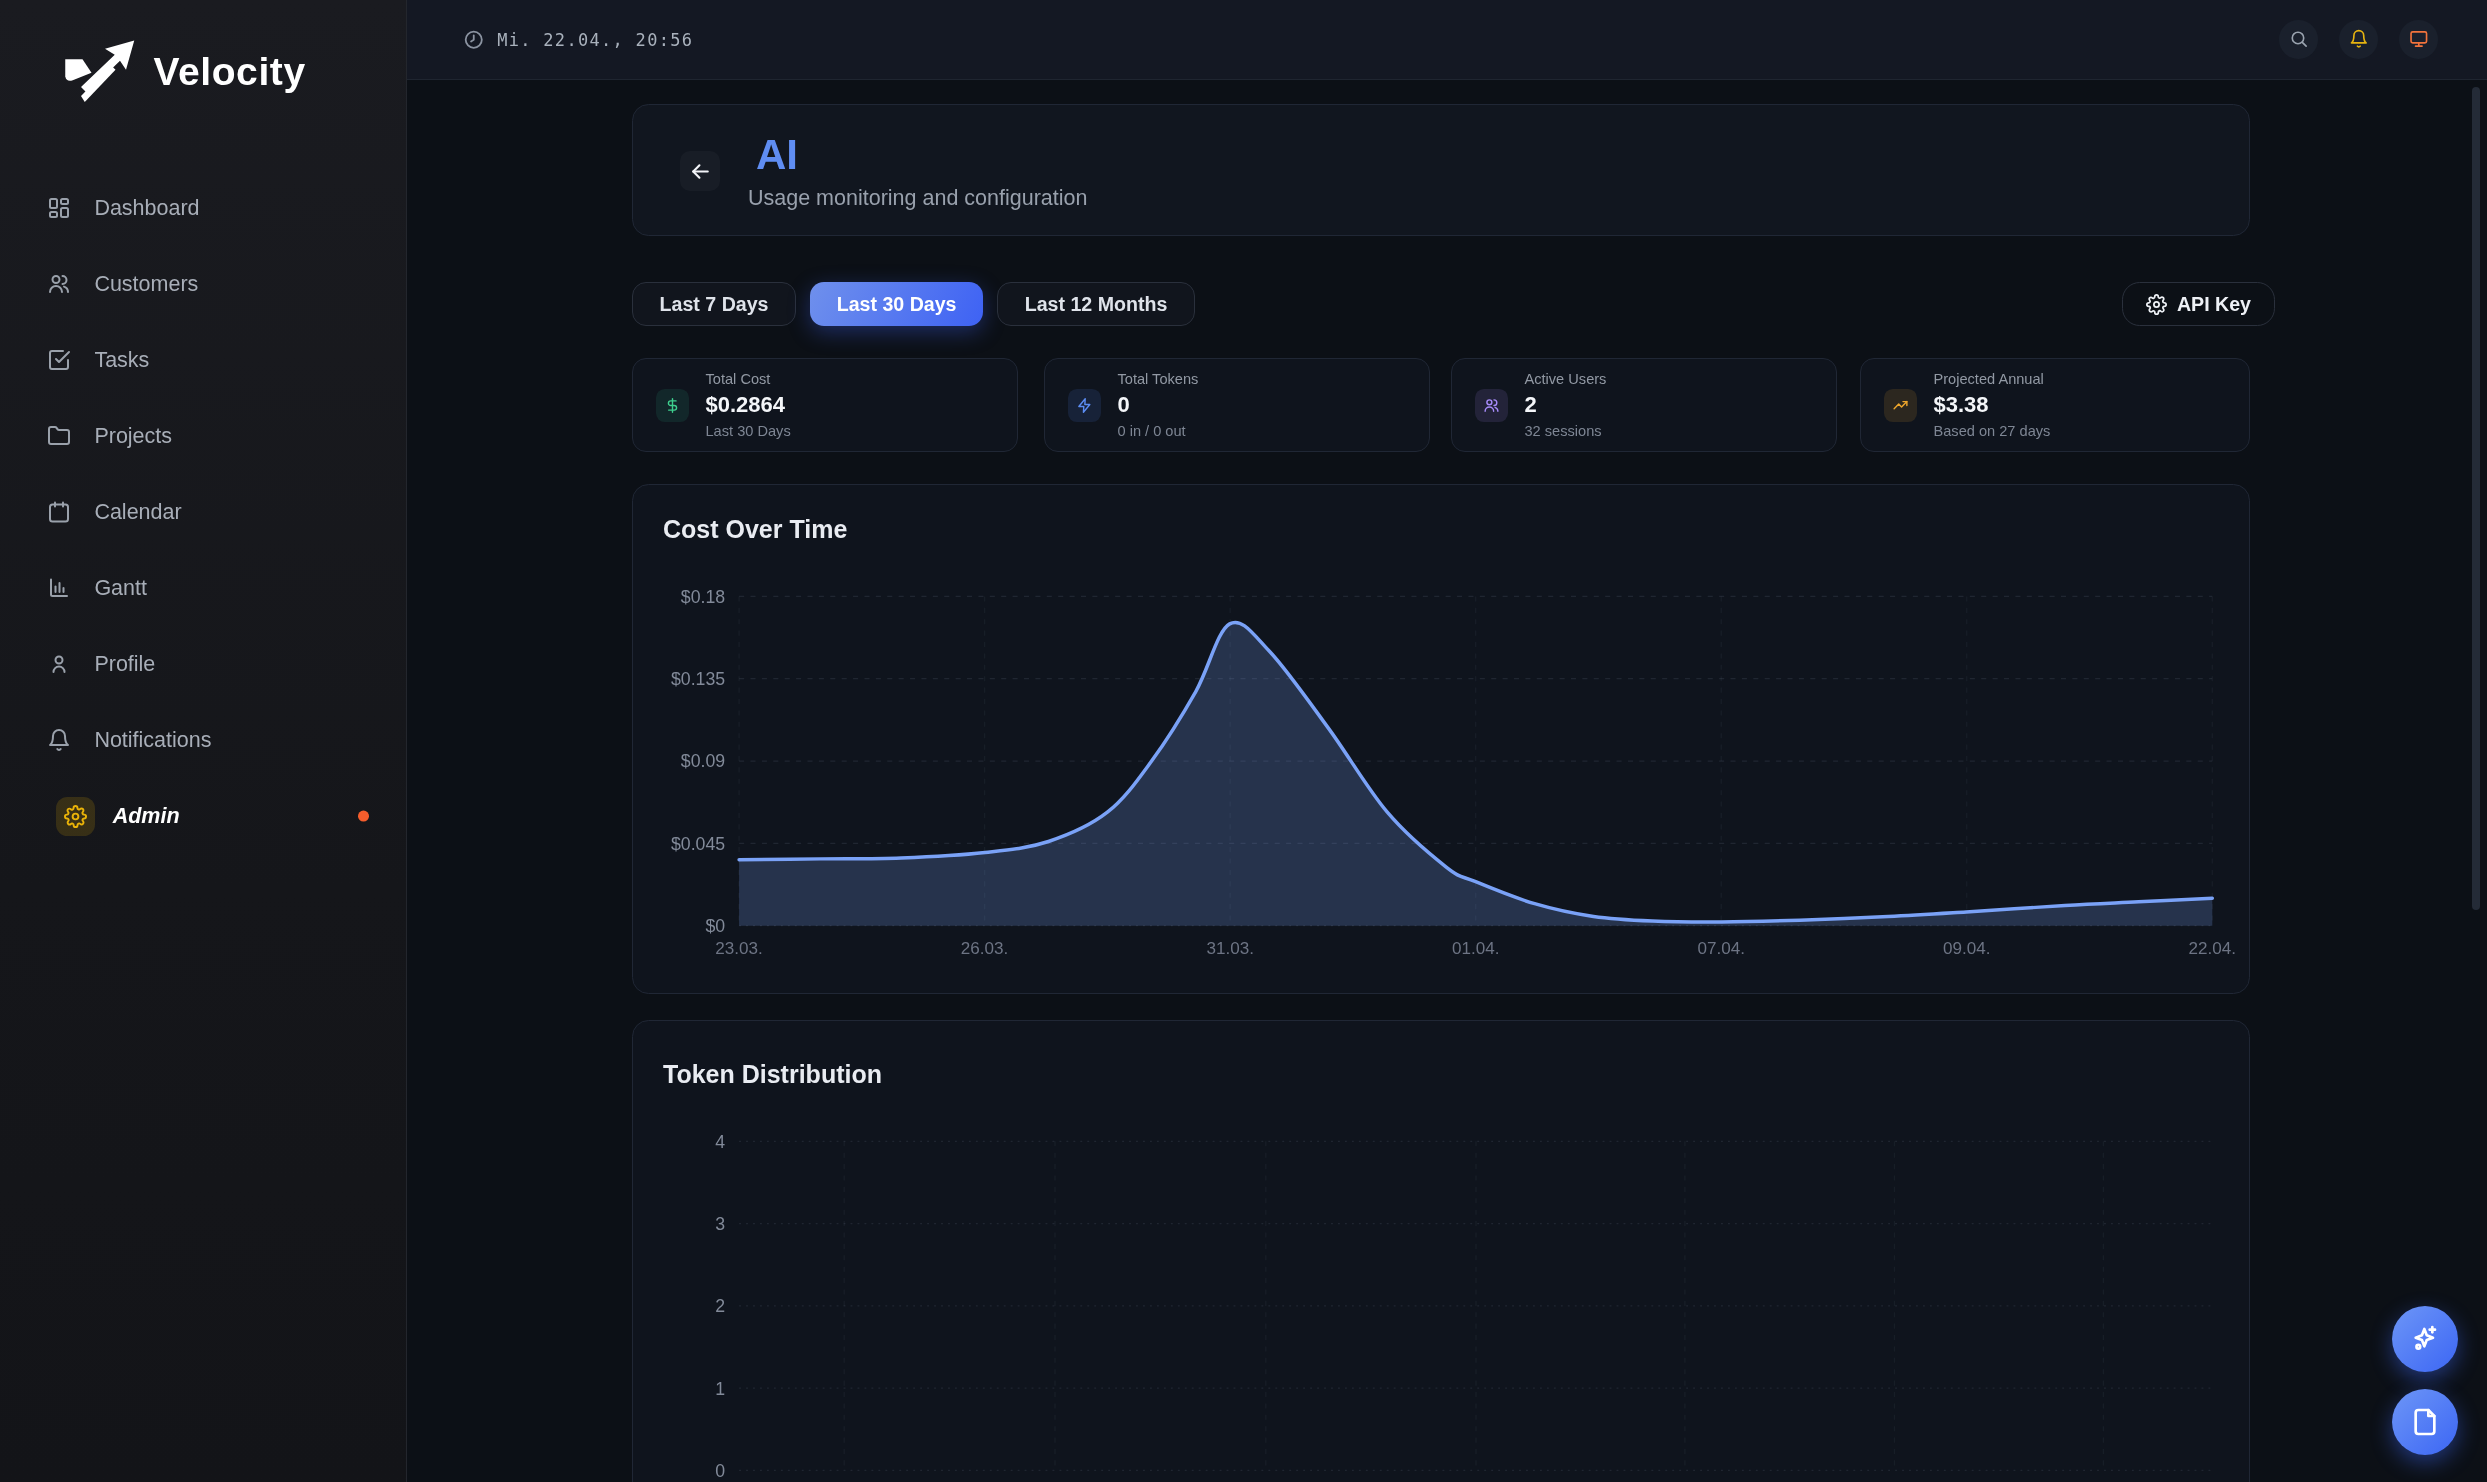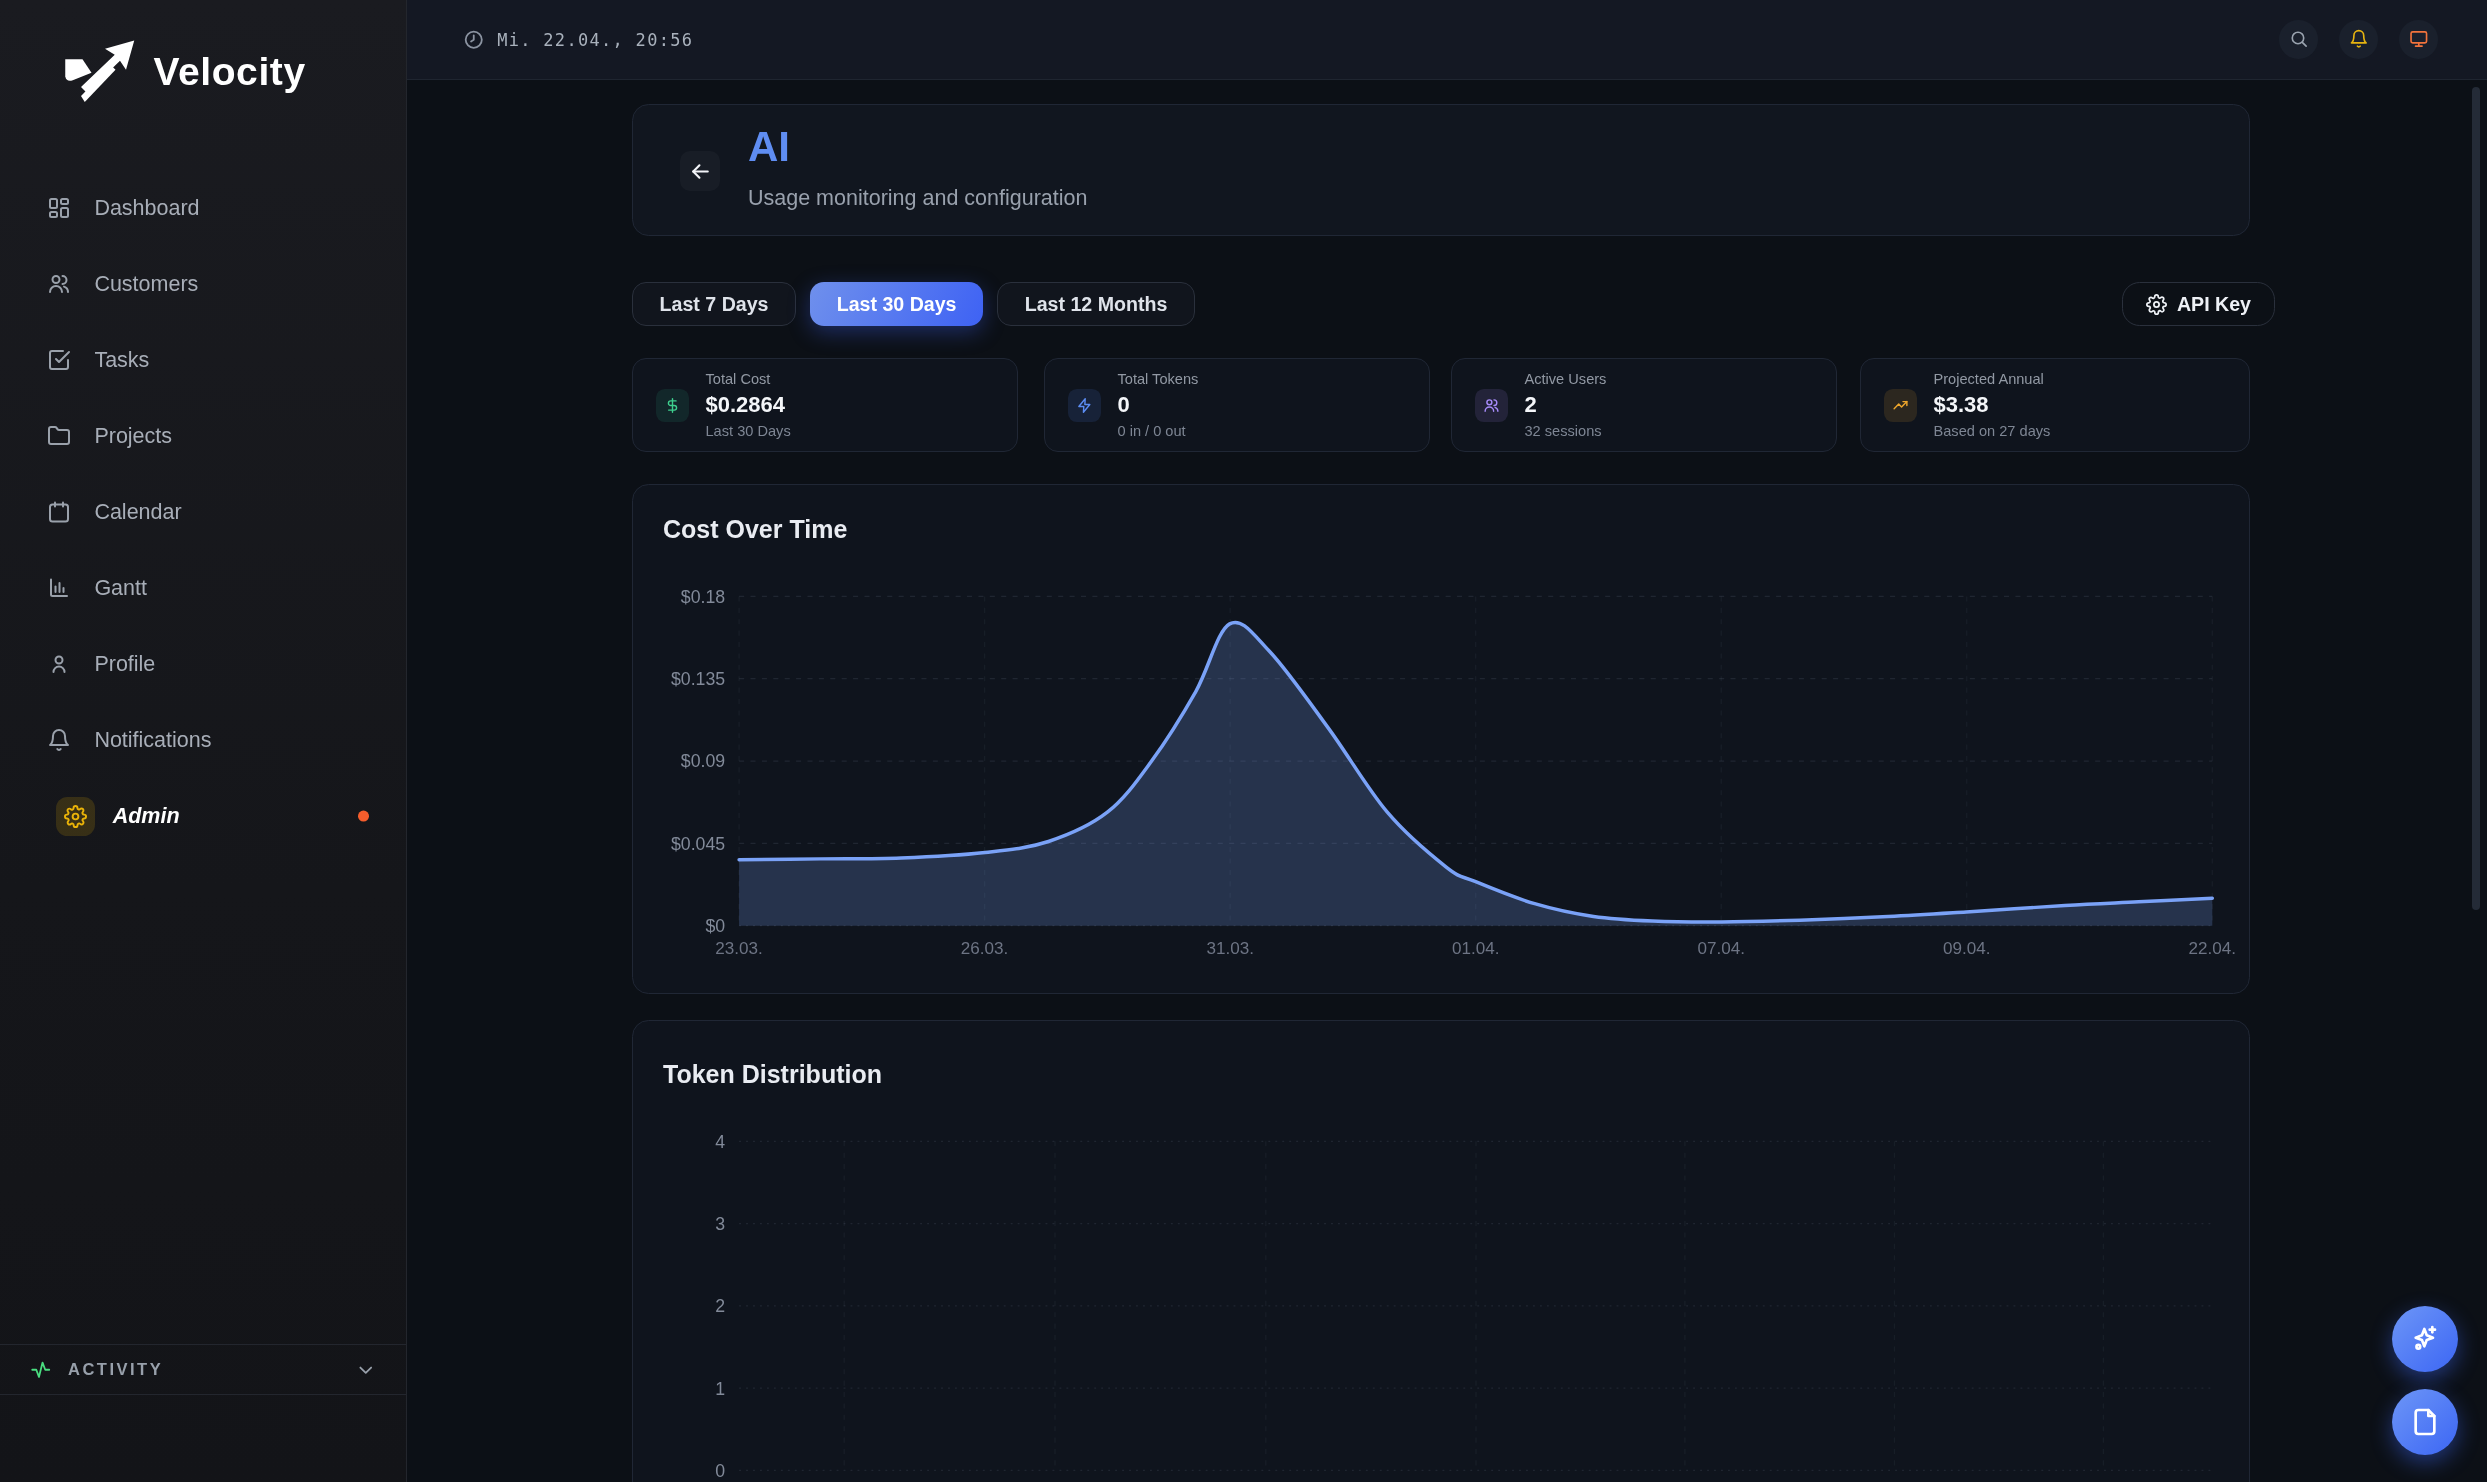--- a/index.html
+++ b/index.html
@@ -176,29 +176,20 @@
         <svg class="ic" viewBox="0 0 24 24">
             <circle cx="12" cy="12" r="3"></circle>
             <path d="M19.4 15a1.65 1.65 0 0 0 .33 1.82l.06.06a2 2 0 1 1-2.83 2.83l-.06-.06a1.65 1.65 0 0 0-1.82-.33 1.65 1.65 0 0 0-1 1.51V21a2 2 0 1 1-4 0v-.09a1.65 1.65 0 0 0-1-1.51 1.65 1.65 0 0 0-1.82.33l-.06.06a2 2 0 1 1-2.83-2.83l.06-.06a1.65 1.65 0 0 0 .33-1.82 1.65 1.65 0 0 0-1.51-1H3a2 2 0 1 1 0-4h.09a1.65 1.65 0 0 0 1.51-1 1.65 1.65 0 0 0-.33-1.82l-.06-.06a2 2 0 1 1 2.83-2.83l.06.06a1.65 1.65 0 0 0 1.82.33H9a1.65 1.65 0 0 0 1-1.51V3a2 2 0 1 1 4 0v.09a1.65 1.65 0 0 0 1 1.51 1.65 1.65 0 0 0 1.82-.33l.06-.06a2 2 0 1 1 2.83 2.83l-.06.06a1.65 1.65 0 0 0-.33 1.82V9a1.65 1.65 0 0 0 1.51 1H21a2 2 0 1 1 0 4h-.09a1.65 1.65 0 0 0-1.51 1Z"></path>
           </svg>
       </span>
       <span class="nlabel">Admin</span>
       <span class="notif-dot"></span>
     </div>
   </div>
 
-  <div class="activity-bar">
-    <svg class="ic" viewBox="0 0 24 24" style="width:21.5px;height:21.5px;color:#4ade80;">
-        <polyline points="2.5 12 7 12 10 20 14 4 17 12 21.5 12"></polyline>
-      </svg>
-    <span class="alabel">ACTIVITY</span>
-    <svg class="ic" viewBox="0 0 24 24" style="width:21.5px;height:21.5px;color:#98a0ab;">
-        <polyline points="6 9.5 12 15.5 18 9.5"></polyline>
-      </svg>
-  </div>
 
 </nav>
 
 <header id="topbar">
   <div class="clock-group">
     <svg class="ic" viewBox="0 0 24 24">
         <circle cx="12" cy="12" r="9"></circle>
         <polyline points="12 7 12 12 9 14"></polyline>
       </svg>
     <span class="time-text">Mi. 22.04., 20:56</span>
@@ -224,21 +215,21 @@
   </button>
 </header>
 
 <section class="card" id="header-card">
   <button class="back-btn">
     <svg class="ic" viewBox="0 0 24 24">
         <line x1="19" y1="12" x2="5" y2="12"></line>
         <polyline points="11 6 5 12 11 18"></polyline>
       </svg>
   </button>
-  <h1 class="page-title" style="margin:0;">AI</h1>
+  <h1 class="page-title" style="margin:8px;">AI</h1>
   <div class="page-subtitle">Usage monitoring and configuration</div>
 </section>
 
 <div class="filters">
   <button class="filter-btn">Last 7 Days</button>
   <button class="filter-btn selected">Last 30 Days</button>
   <button class="filter-btn">Last 12 Months</button>
 </div>
 <button class="apikey-btn">
   <svg class="ic" viewBox="0 0 24 24">

